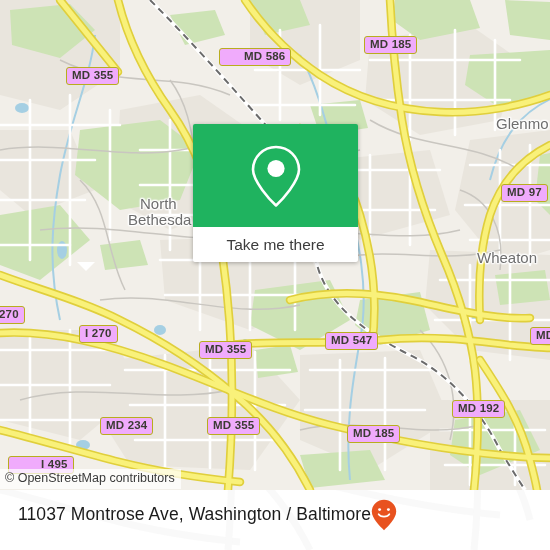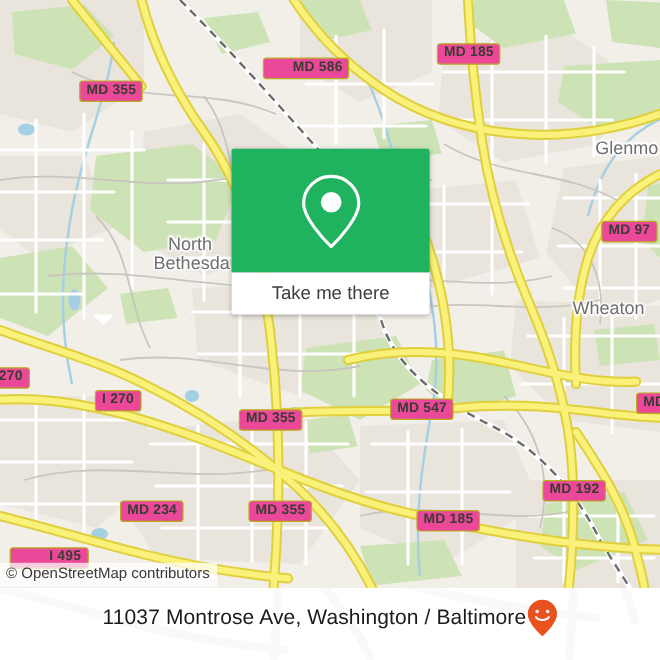--- a/index.html
+++ b/index.html
@@ -10,21 +10,21 @@
   }
   #app{position:relative;width:550px;height:550px;overflow:hidden;background:#fff;}
 
   
   #map{position:absolute;left:0;top:0;width:550px;height:490px;overflow:hidden;background:#f2efe9;}
   #map-canvas{position:absolute;left:0;top:0;width:550px;height:490px;}
 
   
   .shield{
     position:absolute;
-    background:#ec4899;
+    background:#f0abfc;
     border:1.4px solid #b8ad1e;
     border-radius:3px;
     color:#3b3b33;
     font-size:11.5px;
     font-weight:bold;
     letter-spacing:.2px;
     padding:1px 5px 2px 5px;
     line-height:13px;
     white-space:nowrap;
     box-sizing:border-box;
@@ -65,21 +65,21 @@
     display:flex;align-items:center;justify-content:center;position:relative;}
   #popup-label{color:#3c3c3c;font-size:15.5px;white-space:nowrap;}
   #popup-tail{position:absolute;left:77px;top:262px;width:0;height:0;
     border-left:9px solid transparent;border-right:9px solid transparent;
     border-top:9px solid #ffffff;}
 
   
   #footer{position:absolute;left:0;top:490px;width:550px;height:60px;background:#ffffff;overflow:hidden;}
   #footer-wm{position:absolute;left:0;top:-430px;width:550px;height:490px;opacity:.055;}
   #footer-row{position:absolute;left:0;top:0;width:550px;height:49px;
-    display:flex;align-items:center;justify-content:center;padding:0 16px 0 18px;box-sizing:border-box;}
+    display:flex;align-items:center;justify-content:flex-start;padding:0 16px 0 18px;box-sizing:border-box;}
   #address{color:#1b1b1b;font-size:17.5px;white-space:nowrap;letter-spacing:.1px;}
   #brand{display:flex;align-items:center;gap:1px;}
   #brand-word{color:#1b1b1b;font-size:31px;letter-spacing:-1.1px;line-height:31px;font-weight:400;}
 </style>
 </head>
 <body>
 
 <div id="app">
 
   <div id="map">

